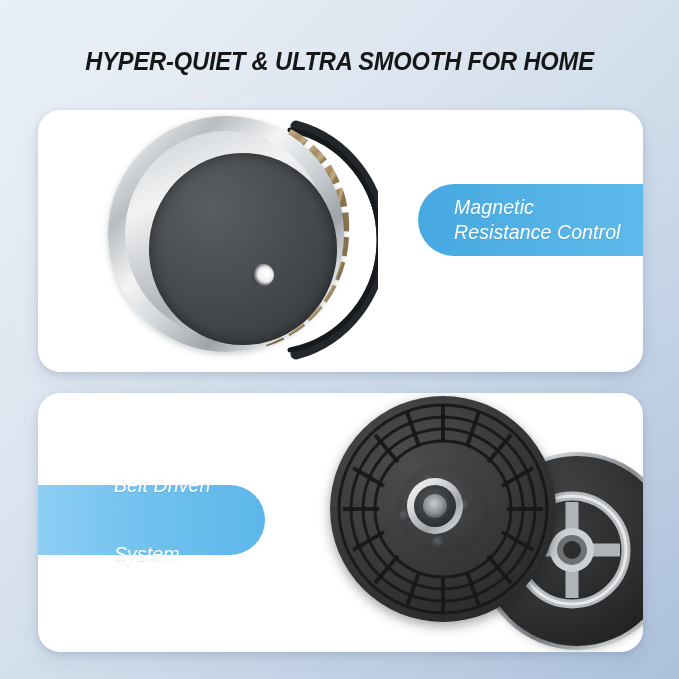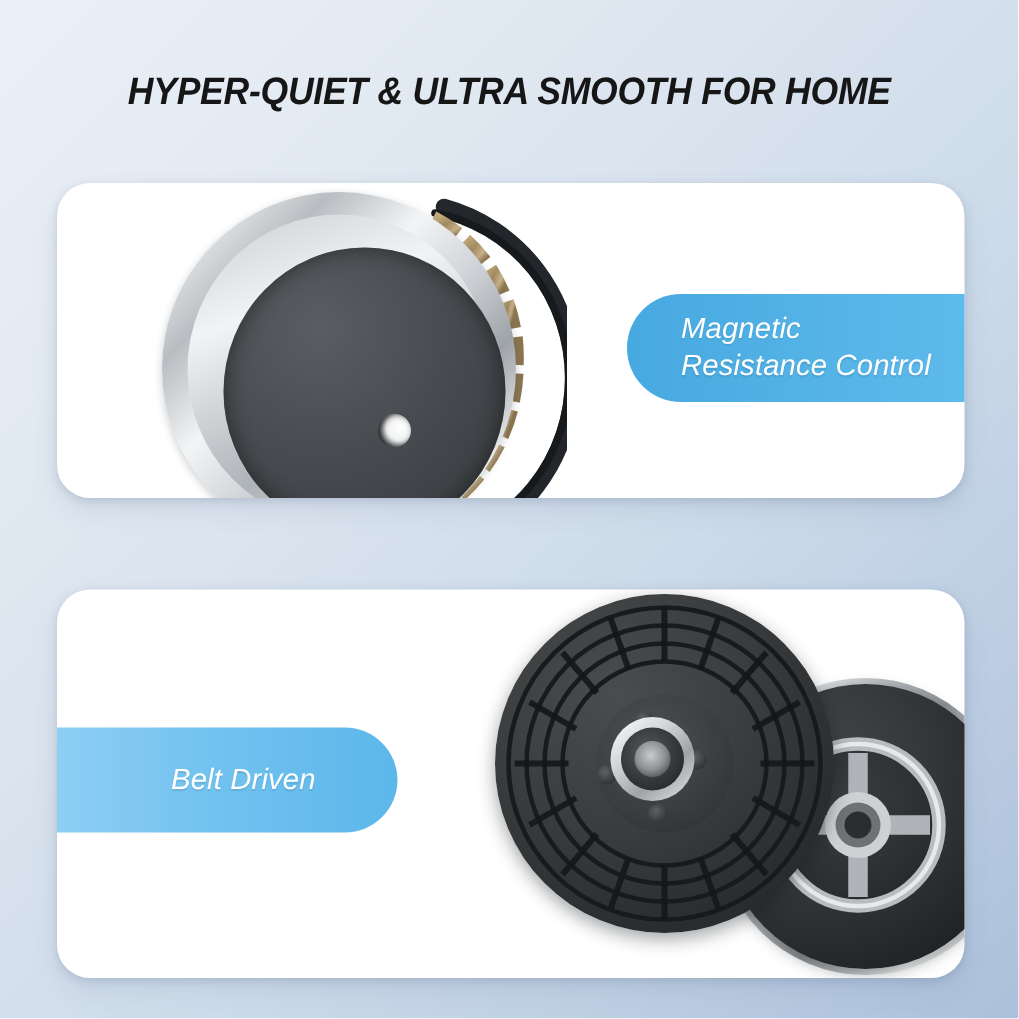--- a/index.html
+++ b/index.html
@@ -53,22 +53,21 @@
     background: #ffffff;
     border-radius: 22px;
     overflow: hidden;
     box-shadow: 0 2px 6px rgba(90, 110, 140, 0.22),
                 0 8px 18px rgba(90, 110, 140, 0.12);
   }
   #card-top {
     left: 38px;
     top: 110px;
     width: 605px;
-    height: 210px;
-    margin-top: 12px;
+    height: 262px;
   }
   #card-bottom {
     left: 38px;
     top: 393px;
     width: 605px;
     height: 259px;
   }
 
   
   .badge {
@@ -377,16 +376,17 @@
       <div class="bolt" style="left:152px;top:110px;"></div>
       <div class="bolt" style="left:126px;top:146px;"></div>
       <div class="bolt" style="left:92px;top:120px;"></div>
       <div class="bearing-outer" style="left:101px;top:88px;"></div>
       <div class="bearing-mid" style="left:108px;top:95px;"></div>
       <div class="bearing-inner" style="left:117px;top:104px;"></div>
     </div>
 
     <div class="badge" id="badge-belt">
       <span class="badge-line">Belt Driven</span>
+      <span class="badge-line">System</span>
     </div>
   </div>
 
 </div>
 
 </body></html>

